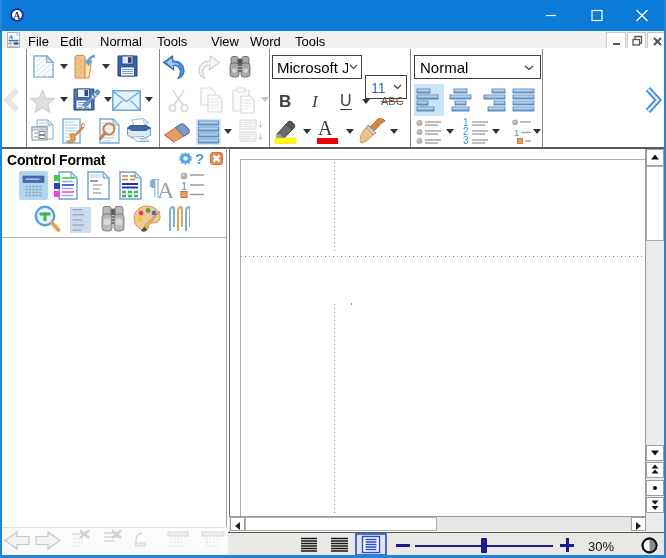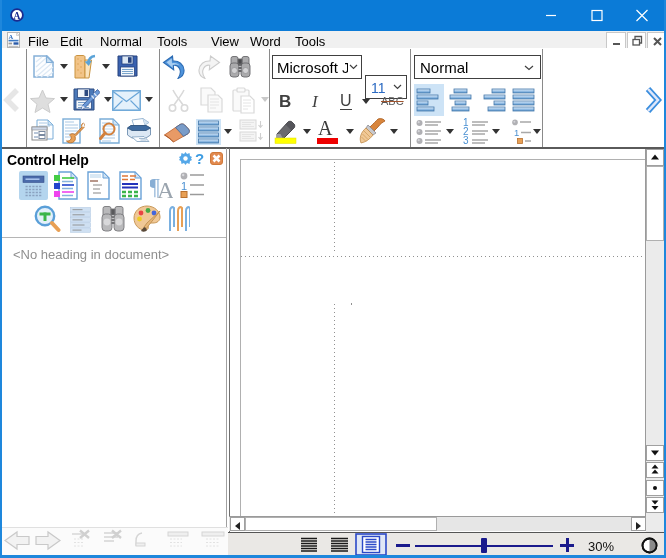--- a/index.html
+++ b/index.html
@@ -365,21 +365,21 @@
     <path d="M8 3 h11 M9 13.5 h10 M13 22 h6" stroke="#a8a8a8" stroke-width="1.5"></path>
   </svg>
   <div class="abs dd" style="left:533px;top:129px"></div>
 
   <div class="abs" id="topline"></div>
   <div class="abs" id="panel"></div>
   <div class="abs" id="panel-right-border"></div>
   <div class="abs" id="docborder"></div>
   <div class="abs" id="docarea"></div>
 
-  <div class="abs" id="cb-title">Control Help</div>
+  <div class="abs" id="cb-title">Control Format</div>
   <svg class="abs" style="left:179px;top:152px" width="13" height="13" viewBox="0 0 13 13">
     <path d="M6.5 0 L8 2 L10.5 1 L11 4 L13 5 L12 6.5 L13 8 L11 9 L10.5 12 L8 11 L6.5 13 L5 11 L2.5 12 L2 9 L0 8 L1 6.5 L0 5 L2 4 L2.5 1 L5 2 Z" fill="#54a7e8"></path>
     <circle cx="6.5" cy="6.5" r="2.2" fill="#fff"></circle>
   </svg>
   <div class="abs" style="left:195px;top:150px;font-size:15px;font-weight:bold;color:#3d9ce2;">?</div>
   <svg class="abs" style="left:210px;top:152px" width="13" height="13" viewBox="0 0 13 13">
     <rect x="0.5" y="0.5" width="12" height="12" rx="2.5" fill="#e28a50" stroke="#d07838"></rect>
     <path d="M3.5 3.5 L9.5 9.5 M9.5 3.5 L3.5 9.5" stroke="#fff" stroke-width="2.6"></path>
   </svg>
 
@@ -465,21 +465,20 @@
   </svg>
   <svg class="abs" style="left:166px;top:205px" width="24" height="28" viewBox="0 0 24 28">
     <g fill="none" stroke-width="2">
       <path d="M4 26 V6 C4 3 6 1 8 3 V22" stroke="#7ab0e0"></path>
       <path d="M12 26 V6 C12 3 14 1 16 3 V22" stroke="#e8a055"></path>
       <path d="M20 26 V6 C20 3 22 1 24 3 V22" stroke="#7ab0e0"></path>
     </g>
   </svg>
 
   <div class="abs" id="panel-sep"></div>
-  <div class="abs" id="no-heading">&lt;No heading in document&gt;</div>
 
   <div class="abs" style="left:240px;top:159px;width:406px;height:1px;background:#b0b0b0;"></div>
   <div class="abs" style="left:240px;top:159px;width:1px;height:357px;background:#b0b0b0;"></div>
   <div class="abs dotv" style="left:334px;top:162px;height:89px;"></div>
   <div class="abs doth" style="left:241px;top:256px;width:404px;"></div>
   <div class="abs dotv" style="left:334px;top:304px;height:211px;"></div>
   <div class="abs" style="left:351px;top:303px;width:1px;height:2px;background:#909090;"></div>
 
   <div class="abs" id="vscroll"></div>
   <div class="abs sbtn" style="left:646px;top:149px;width:18px;height:17px;">

